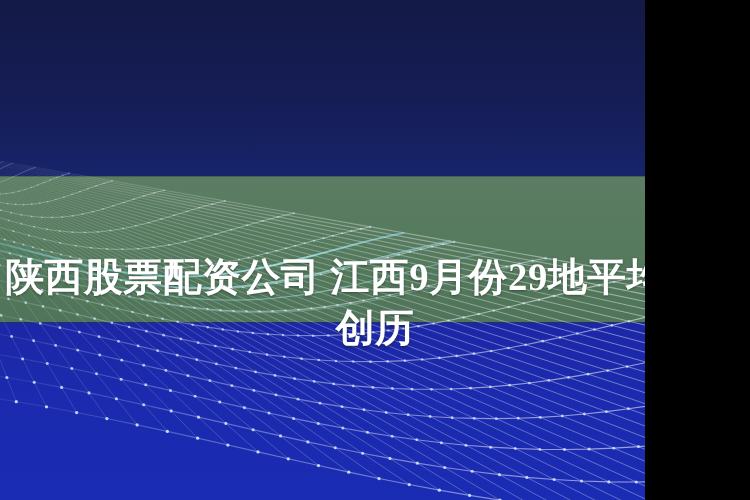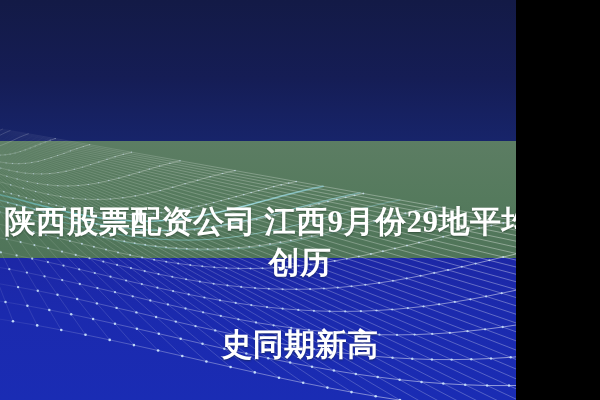--- a/index.html
+++ b/index.html
@@ -614,16 +614,15 @@
         <circle cx="375.7" cy="396.3" r="1.30" fill="#cfe8ff" fill-opacity="0.90"></circle>
         <circle cx="399.9" cy="400.1" r="1.30" fill="#cfe8ff" fill-opacity="0.90"></circle>
         <circle cx="424.1" cy="403.5" r="1.30" fill="#cfe8ff" fill-opacity="0.90"></circle>
         <circle cx="448.3" cy="406.3" r="1.30" fill="#cfe8ff" fill-opacity="0.90"></circle>
         <circle cx="472.5" cy="408.7" r="1.30" fill="#cfe8ff" fill-opacity="0.90"></circle>
       </g>
   </svg>
 
   <div id="headline">
     <span>陕西股票配资公司 江西9月份29地平均气温创历</span><br>
-    <span>史同期新高</span>
   </div>
 
 </div>
 
 </body></html>

